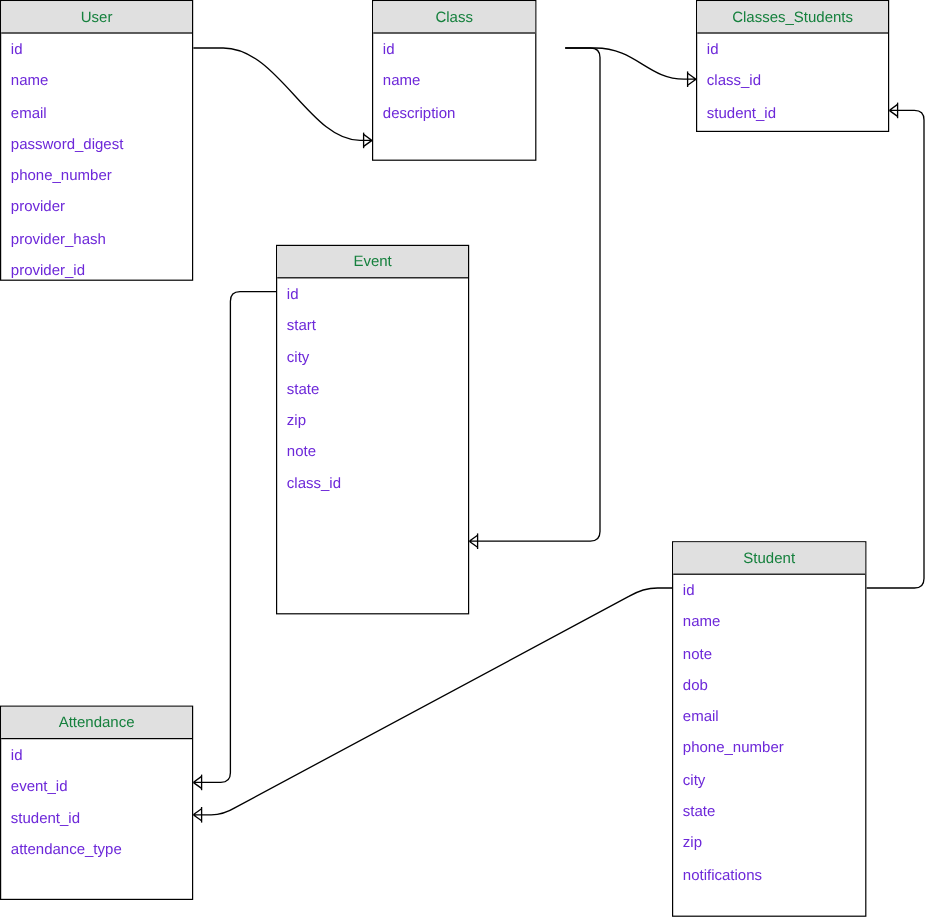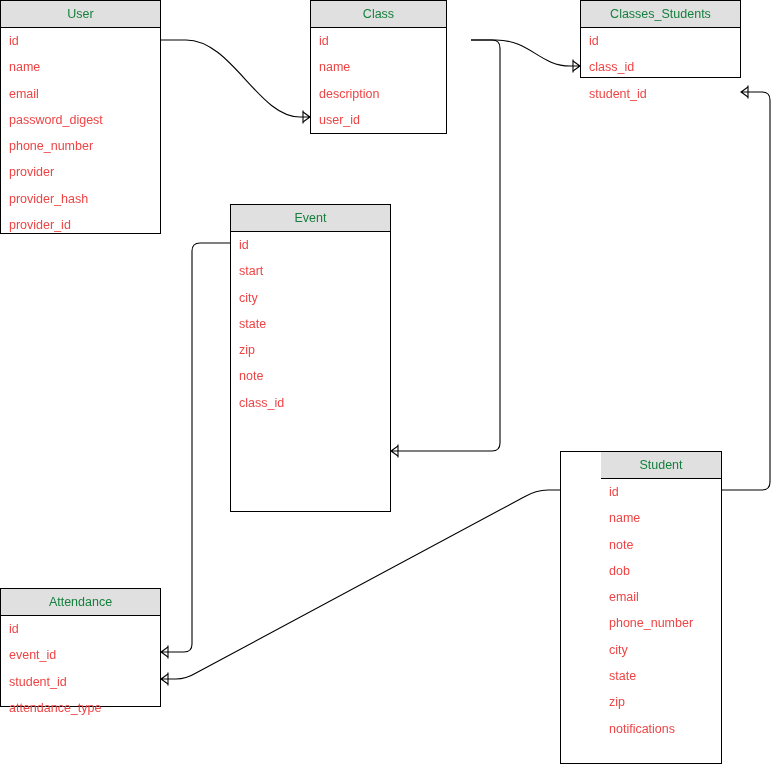--- a/index.html
+++ b/index.html
@@ -45,21 +45,21 @@
     padding: 0;
     margin: 0;
     list-style: none;
   }
   .field-row {
     box-sizing: border-box;
     height: 26.3px;
     line-height: 26.3px;
     padding-left: 8px;
     font-size: 12.5px;
-    color: #ef4444;
+    color: #6d28d9;
     white-space: nowrap;
     overflow: hidden;
   }
 </style>
 </head>
 <body>
 
 <div id="canvas">
 
   <svg id="edge-layer" viewBox="0 0 780 770" width="780" height="770" xmlns="http://www.w3.org/2000/svg">
@@ -117,25 +117,24 @@
       <li class="field-row">provider_id</li>
     </ul>
   </div>
 
   <div class="entity" style="left:310px; top:0px; width:137px; height:134px;">
     <div class="entity-header">Class</div>
     <ul class="entity-fields">
       <li class="field-row">id</li>
       <li class="field-row">name</li>
       <li class="field-row">description</li>
-      <li class="field-row">user_id</li>
     </ul>
   </div>
 
-  <div class="entity" style="left:580px; top:0px; width:161px; height:78px;">
+  <div class="entity" style="left:580px; top:0px; width:161px; height:110px;">
     <div class="entity-header">Classes_Students</div>
     <ul class="entity-fields">
       <li class="field-row">id</li>
       <li class="field-row">class_id</li>
       <li class="field-row">student_id</li>
     </ul>
   </div>
 
   <div class="entity" style="left:230px; top:204px; width:161px; height:308px;">
     <div class="entity-header">Event</div>
@@ -143,37 +142,37 @@
       <li class="field-row">id</li>
       <li class="field-row">start</li>
       <li class="field-row">city</li>
       <li class="field-row">state</li>
       <li class="field-row">zip</li>
       <li class="field-row">note</li>
       <li class="field-row">class_id</li>
     </ul>
   </div>
 
-  <div class="entity" style="left:560px; top:451px; width:162px; height:313px;padding-left:40px;">
+  <div class="entity" style="left:560px; top:451px; width:162px; height:313px;">
     <div class="entity-header">Student</div>
     <ul class="entity-fields">
       <li class="field-row">id</li>
       <li class="field-row">name</li>
       <li class="field-row">note</li>
       <li class="field-row">dob</li>
       <li class="field-row">email</li>
       <li class="field-row">phone_number</li>
       <li class="field-row">city</li>
       <li class="field-row">state</li>
       <li class="field-row">zip</li>
       <li class="field-row">notifications</li>
     </ul>
   </div>
 
-  <div class="entity" style="left:0px; top:588px; width:161px; height:119px;">
+  <div class="entity" style="left:0px; top:588px; width:161px; height:162px;">
     <div class="entity-header">Attendance</div>
     <ul class="entity-fields">
       <li class="field-row">id</li>
       <li class="field-row">event_id</li>
       <li class="field-row">student_id</li>
       <li class="field-row">attendance_type</li>
     </ul>
   </div>
 
 </div>

